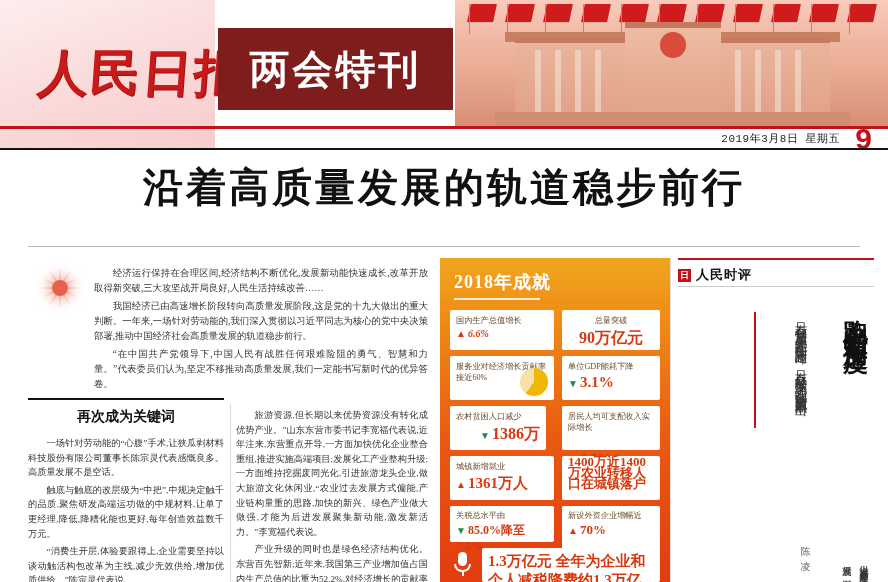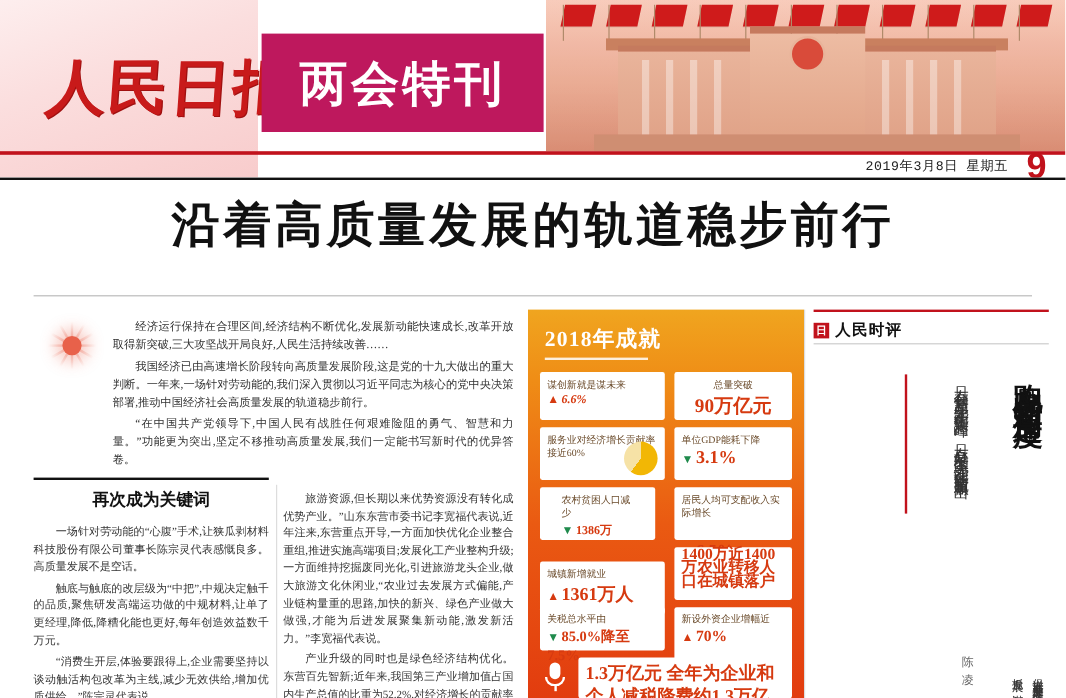--- a/index.html
+++ b/index.html
@@ -26,21 +26,21 @@
     position:absolute; left:38px; top:40px;
     font-family: "Liberation Serif", serif;
     font-weight:700; font-size:50px; letter-spacing:2px;
     color:#c81a1a;
     text-shadow: 1px 1px 0 #a01010;
     transform: skewX(-4deg);
     white-space:nowrap;
   }
   .mh-special {
     position:absolute; left:218px; top:28px; width:235px; height:82px;
-    background:#be185d;
+    background:#7f1d1d;
     display:flex; align-items:center; justify-content:center;
   }
   .mh-special span {
     color:#fff; font-weight:700; font-size:40px; letter-spacing:3px;
     font-family:"Liberation Serif", serif;
   }
   .mh-photo {
     position:absolute; left:455px; top:0; width:433px; height:126px;
     background:
       linear-gradient(180deg, rgba(255,255,255,0.10), rgba(255,255,255,0)),
@@ -326,21 +326,21 @@
     <div class="ray" style="transform:rotate(30deg);"></div>
     <div class="ray" style="transform:rotate(60deg);"></div>
     <div class="ray" style="transform:rotate(90deg);"></div>
     <div class="ray" style="transform:rotate(120deg);"></div>
     <div class="ray" style="transform:rotate(150deg);"></div>
   </div>
 
   <div class="lede">
     <p>经济运行保持在合理区间,经济结构不断优化,发展新动能快速成长,改革开放取得新突破,三大攻坚战开局良好,人民生活持续改善……</p>
     <p>我国经济已由高速增长阶段转向高质量发展阶段,这是党的十九大做出的重大判断。一年来,一场针对劳动能的,我们深入贯彻以习近平同志为核心的党中央决策部署,推动中国经济社会高质量发展的轨道稳步前行。</p>
-    <p class="quoted">“在中国共产党领导下,中国人民有战胜任何艰难险阻的勇气、智慧和力量。”功能更为突出,坚定不移推动高质量发展,我们一定能书写新时代的优异答卷。</p>
+    <p class="quoted">“在中国共产党领导下,中国人民有战胜任何艰难险阻的勇气、智慧和力量。”代表委员们认为,坚定不移推动高质量发展,我们一定能书写新时代的优异答卷。</p>
   </div>
 
   <div class="sub-rule-top"></div>
   <div class="subhead">再次成为关键词</div>
 
   <div class="left-body">
     <p>一场针对劳动能的“心腹”手术,让狭瓜剥材料科技股份有限公司董事长陈宗灵代表感慨良多。高质量发展不是空话。</p>
     <p>触底与触底的改层级为“中把”,中规决定触千的品质,聚焦研发高端运功做的中规材料,让单了更经理,降低,降糟化能也更好,每年创造效益数千万元。</p>
     <p>“消费生开层,体验要跟得上,企业需要坚持以谈动触活构包改革为主线,减少无效供给,增加优质供给。”陈宗灵代表说。</p>
 
@@ -353,48 +353,48 @@
     <p>产业升级的同时也是绿色经济结构优化。东营百先智新;近年来,我国第三产业增加值占国内生产总值的比重为52.2%,对经济增长的贡献率为59.7%,比第二产业高23.6个百分点,服务业“稳定器”功能更为突出。</p>
   </div>
 </div>
 
 <div class="col-mid">
   <div class="info">
     <div class="info-title">2018年成就</div>
     <div class="info-title-underline"></div>
 
     <div class="card" style="left:10px; top:52px; width:104px; height:40px; padding:5px 6px;">
-      <div class="lbl">谋创新就是谋未来</div>
+      <div class="lbl">国内生产总值增长</div>
       <div class="val tri-up" style="font-size:10px; margin-top:2px;font-style:italic;">6.6%</div>
     </div>
     <div class="card" style="left:122px; top:52px; width:98px; height:40px; padding:5px 6px; text-align:center;">
       <div class="lbl">总量突破</div>
       <div class="val" style="font-size:16px; margin-top:2px;">90万亿元</div>
     </div>
 
     <div class="card" style="left:10px; top:98px; width:104px; height:44px; padding:5px 6px;">
       <div class="lbl">服务业对经济增长贡献率接近60%</div>
       <div style="position:absolute; right:6px; top:12px; width:28px; height:28px; border-radius:50%;
                   background: conic-gradient(#f2b705 0 60%, #f6e2a6 60% 100%);"></div>
     </div>
     <div class="card" style="left:122px; top:98px; width:98px; height:44px; padding:5px 6px;">
       <div class="lbl">单位GDP能耗下降</div>
       <div class="val tri-down" style="font-size:15px; margin-top:2px;">3.1%</div>
     </div>
 
-    <div class="card" style="left:10px; top:148px; width:96px; height:44px; padding:5px 18px;">
+    <div class="card" style="left:10px; top:148px; width:96px; height:44px; padding:5px 6px;">
       <div class="lbl">农村贫困人口减少</div>
-      <div class="val tri-down" style="font-size:10px; margin-top:2px;">1386万</div>
+      <div class="val tri-down" style="font-size:16px; margin-top:2px;text-align:right;">1386万</div>
     </div>
     <div class="card" style="left:122px; top:148px; width:98px; height:44px; padding:5px 6px;">
       <div class="lbl">居民人均可支配收入实际增长</div>
       <div class="val tri-up" style="font-size:14px; margin-top:19px;">6.5%</div>
     </div>
 
-    <div class="card" style="left:10px; top:210px; width:104px; height:44px; padding:5px 6px;">
+    <div class="card" style="left:10px; top:198px; width:104px; height:44px; padding:5px 6px;">
       <div class="lbl">城镇新增就业</div>
       <div class="val tri-up" style="font-size:15px; margin-top:2px;">1361万人</div>
     </div>
     <div class="card" style="left:122px; top:198px; width:98px; height:44px; padding:0 6px;">
       <div class="lbl" style="color:#d63a10; font-weight:700; font-size:13px;">1400万近1400万农业转移人口在城镇落户</div>
     </div>
 
     <div class="card" style="left:10px; top:248px; width:104px; height:36px; padding:4px 6px;">
       <div class="lbl">关税总水平由</div>
       <div class="val tri-down" style="font-size:12px; margin-top:1px;">85.0%降至7.5%</div>

